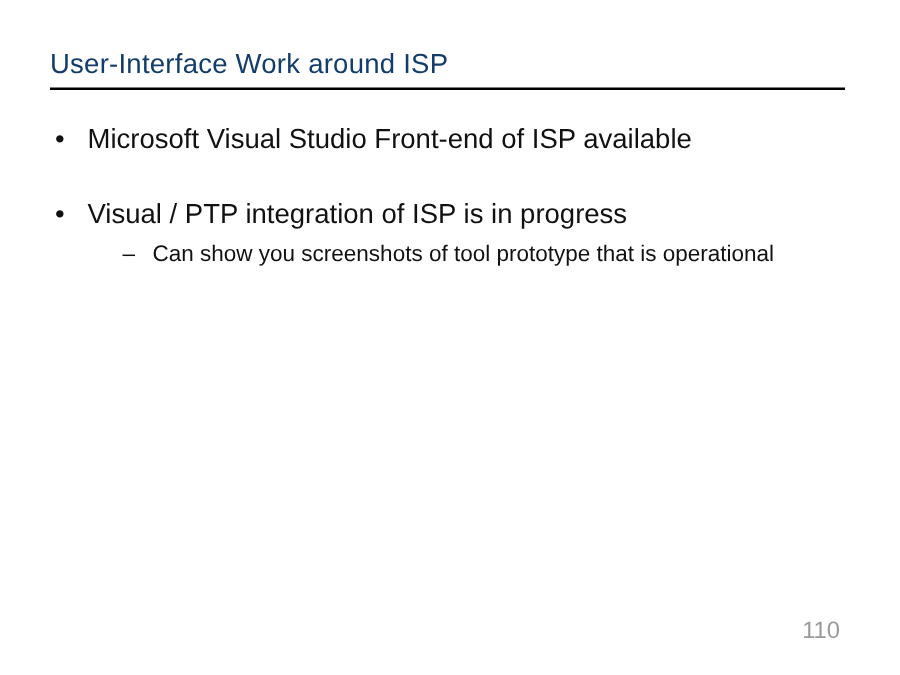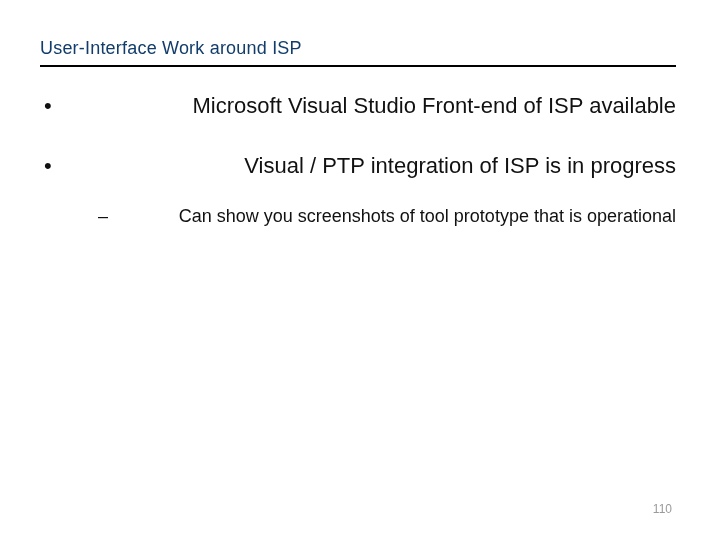--- a/index.html
+++ b/index.html
@@ -14,30 +14,29 @@
     overflow: hidden;
   }
   .slide {
     box-sizing: border-box;
     width: 720px;
     height: 540px;
     padding: 38px 44px 0 40px;
     position: relative;
   }
   .title {
-    font-size: 18px;
+    font-size: 22px;
     font-weight: 400;
     color: #123d6b;
     padding-bottom: 6px;
     border-bottom: 2px solid #000;
     letter-spacing: 0.2px;
   }
   .body {
     margin-top: 24px;
-    text-align: right;
   }
   ul.lvl1 {
     list-style: none;
     padding: 0;
     margin: 0;
   }
   ul.lvl1 > li {
     position: relative;
     padding-left: 30px;
     font-size: 22px;
@@ -49,21 +48,21 @@
     content: "•";
     position: absolute;
     left: 4px;
     top: 0;
     font-size: 22px;
     color: #111;
   }
   ul.lvl2 {
     list-style: none;
     padding: 0;
-    margin: 24px 0 0 0;
+    margin: 6px 0 0 0;
   }
   ul.lvl2 > li {
     position: relative;
     padding-left: 28px;
     margin-left: 24px;
     font-size: 18px;
     line-height: 1.35;
     color: #111;
   }
   ul.lvl2 > li::before {
@@ -71,21 +70,21 @@
     position: absolute;
     left: 4px;
     top: 0;
     font-size: 18px;
     color: #111;
   }
   .page-num {
     position: absolute;
     right: 48px;
     bottom: 24px;
-    font-size: 12px;
+    font-size: 19px;
     color: #9a9a9a;
     font-family: Verdana, sans-serif;
   }
 </style>
 </head>
 <body>
 
 <div class="slide">
   <div class="title">User-Interface Work around ISP</div>
 

